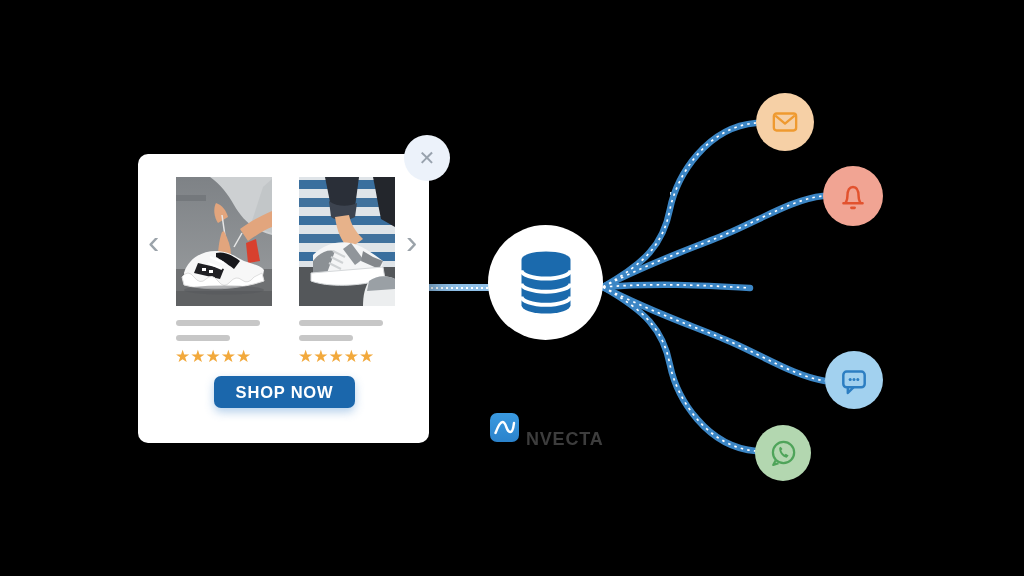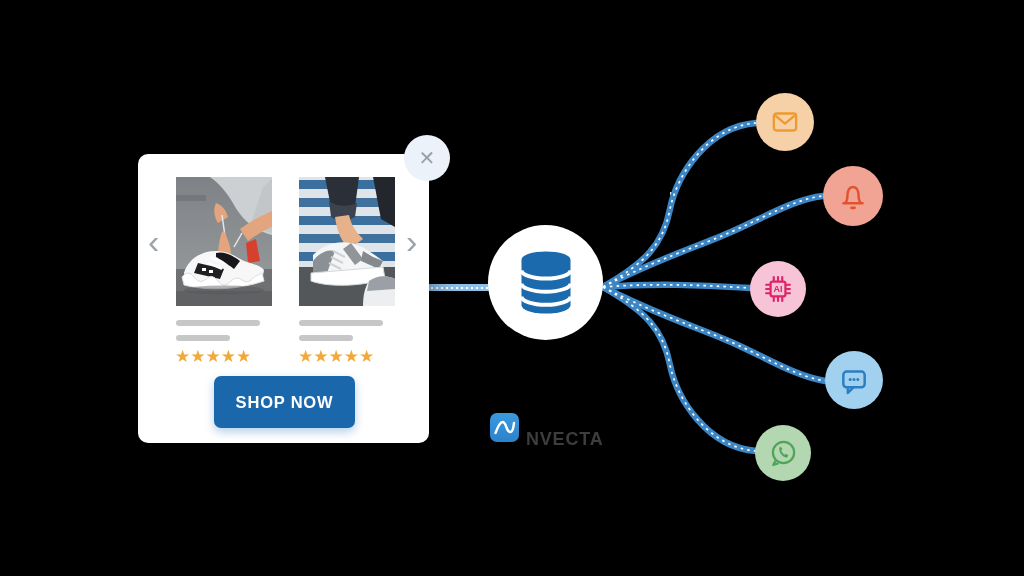--- a/index.html
+++ b/index.html
@@ -15,21 +15,21 @@
         color:#98a2ad;font-size:20px;line-height:1;}
   .chevron{color:#9ba3aa;font-size:34px;line-height:30px;cursor:pointer;user-select:none;}
   .prev{left:10px;top:72px;}
   .next{left:268px;top:72px;}
   .photo{top:23px;width:96px;height:129px;overflow:hidden;background:#888;}
   .photo svg{display:block;}
   .ph1{left:38px;}
   .ph2{left:161px;}
   .bar{height:6px;border-radius:3px;background:#c7c7c7;}
   .stars{font-size:17px;letter-spacing:0;color:#f2a93c;white-space:nowrap;}
-  .cta{left:76px;top:222px;width:141px;height:52px;background:#1b67ac;border:none;border-radius:7px;
+  .cta{left:76px;top:222px;width:141px;height:32px;background:#1b67ac;border:none;border-radius:7px;
        color:#fff;font-weight:bold;font-size:16.5px;letter-spacing:.8px;cursor:pointer;
        font-family:"Liberation Sans",sans-serif;box-shadow:0 4px 10px rgba(90,150,210,.45);}
 
   
   .hub{left:488px;top:225px;width:115px;height:115px;border-radius:50%;background:#fff;
        display:flex;align-items:center;justify-content:center;z-index:3;}
 
   
   .fan{left:595px;top:85px;z-index:1;}
   .cardlink{left:429px;top:284px;width:62px;height:7px;background:#8fc0e8;z-index:0;}
@@ -170,32 +170,20 @@
     </svg>
   </div>
 
   <div class="abs bubble ch-bell">
     <svg viewBox="0 0 32 32" width="36" height="36">
       <path d="M7.5 22.5 H24.5 M9.5 22.5 C9.5 20.8 11 20.3 11 16.5 C11 10.5 13 8 16 8 C19 8 21 10.5 21 16.5 C21 20.3 22.5 20.8 22.5 22.5" fill="none" stroke="#e2522e" stroke-width="2.2" stroke-linecap="round" stroke-linejoin="round"></path>
       <path d="M14.6 26.5 H17.4" stroke="#e2522e" stroke-width="2.4" stroke-linecap="round"></path>
     </svg>
   </div>
 
-  <div class="abs bubble ch-ai">
-    <svg viewBox="0 0 32 32" width="34" height="34">
-      <rect x="9" y="9" width="14" height="14" rx="2" fill="none" stroke="#de2467" stroke-width="2.1"></rect>
-      <g stroke="#de2467" stroke-width="2" stroke-linecap="round">
-        <path d="M12 4.8 V8 M16 4.8 V8 M20 4.8 V8"></path>
-        <path d="M12 24 V27.2 M16 24 V27.2 M20 24 V27.2"></path>
-        <path d="M4.8 12 H8 M4.8 16 H8 M4.8 20 H8"></path>
-        <path d="M24 12 H27.2 M24 16 H27.2 M24 20 H27.2"></path>
-      </g>
-      <text x="16" y="19" text-anchor="middle" font-size="8.5" font-weight="bold" fill="#de2467" font-family="Liberation Sans, sans-serif">AI</text>
-    </svg>
-  </div>
 
   <div class="abs bubble ch-chat">
     <svg viewBox="0 0 32 32" width="36" height="36">
       <rect x="6.5" y="8.5" width="19" height="14" rx="3" fill="none" stroke="#2c7ec2" stroke-width="2.2"></rect>
       <path d="M10.5 22.5 L10.5 27.5 L15.5 22.5" fill="none" stroke="#2c7ec2" stroke-width="2.2" stroke-linejoin="round"></path>
       <circle cx="12.6" cy="15.5" r="1.35" fill="#2c7ec2"></circle>
       <circle cx="16" cy="15.5" r="1.35" fill="#2c7ec2"></circle>
       <circle cx="19.4" cy="15.5" r="1.35" fill="#2c7ec2"></circle>
     </svg>
   </div>

